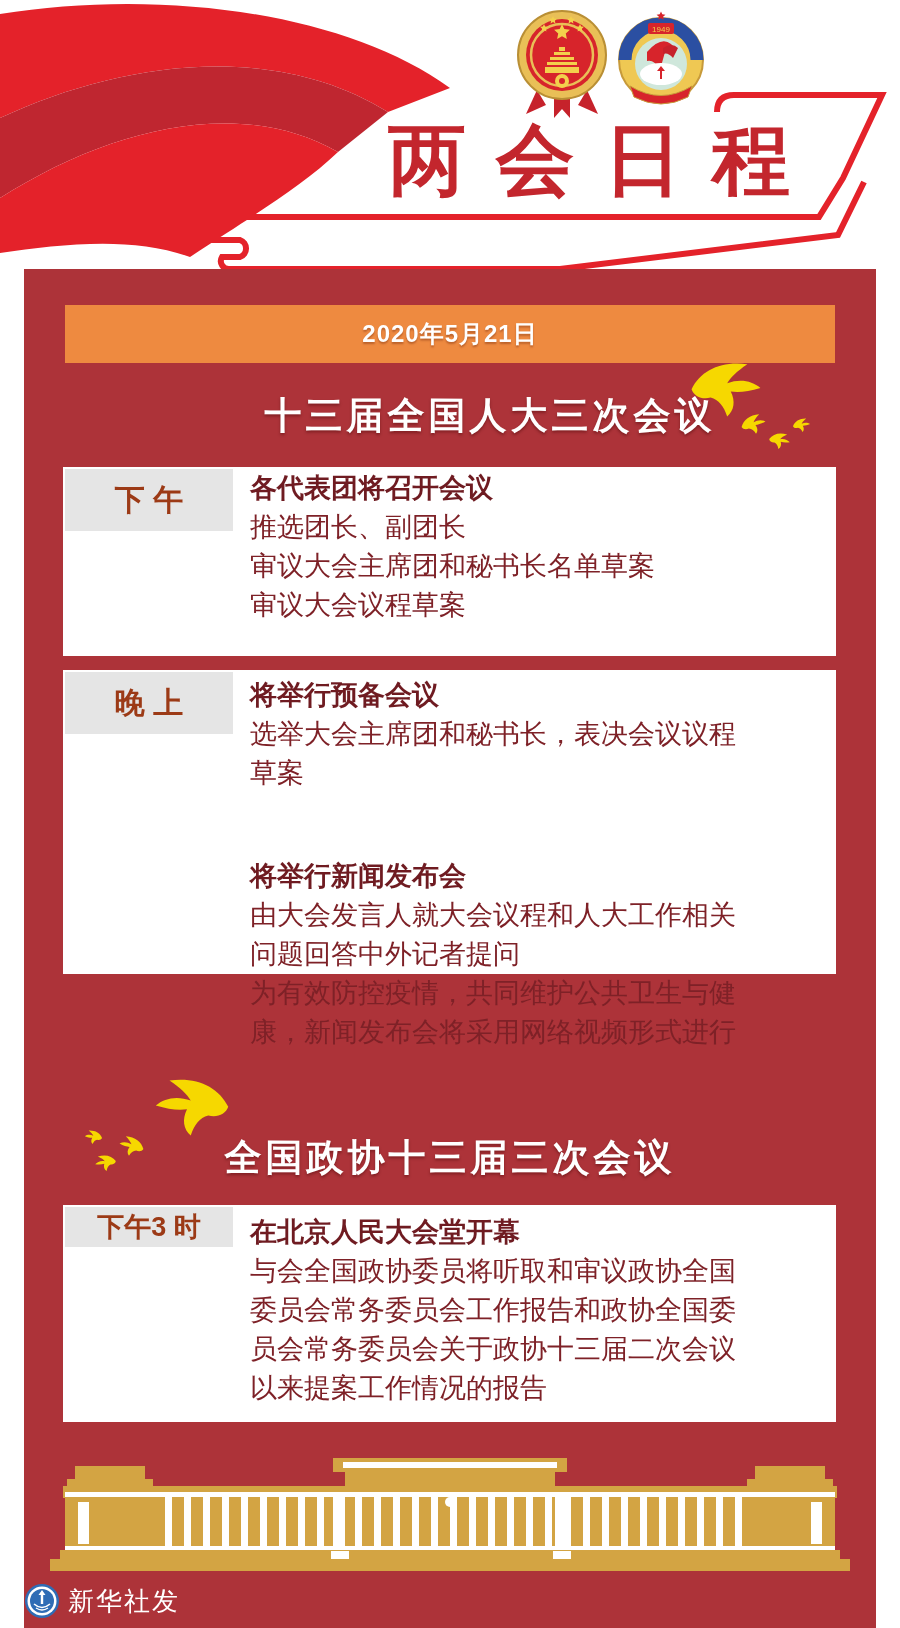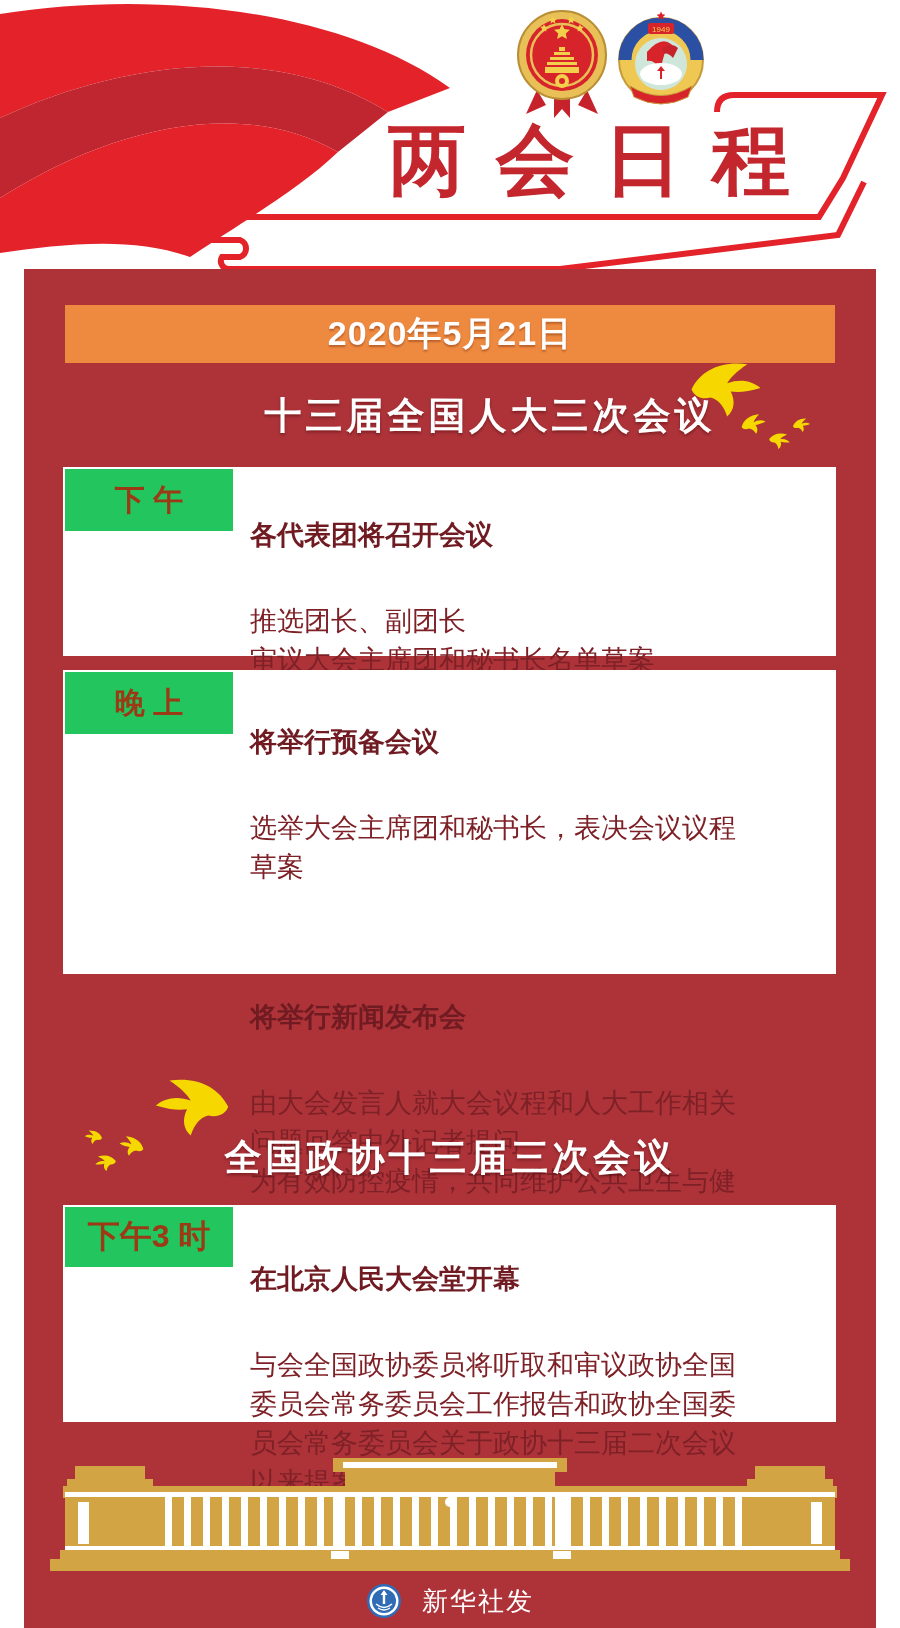--- a/index.html
+++ b/index.html
@@ -9,49 +9,49 @@
   .hdr-svg{position:absolute;left:0;top:0;}
   .page-title{position:absolute;left:388px;top:110px;width:460px;height:100px;
       font-family:"DejaVu Serif",serif;font-weight:bold;font-size:78px;line-height:100px;
       color:#c3262d;letter-spacing:30px;white-space:nowrap;}
   .emblem{position:absolute;top:4px;}
   .emblem.nat{left:516px;}
   .emblem.cppcc{left:617px;top:8px;}
   
   .panel{position:absolute;left:24px;top:269px;width:852px;height:1359px;background:#ad3339;}
   .date-banner{position:absolute;left:41px;top:36px;width:770px;height:58px;background:#ee8a40;
-      color:#ffffff;font-size:34px;font-weight:bold;display:flex;align-items:center;justify-content:center;
+      color:#ffffff;font-size:24px;font-weight:bold;display:flex;align-items:center;justify-content:center;
       letter-spacing:1px;text-shadow:0 2px 2px rgba(90,20,0,.35);}
   .section-title{position:absolute;left:0;width:852px;text-align:center;color:#ffffff;
       font-size:37px;font-weight:bold;letter-spacing:4px;text-shadow:0 2px 3px rgba(60,0,0,.4);}
   .st1{top:122px;margin-left:40px;}
   .st2{top:864px;}
   .doves{position:absolute;}
   .doves1{left:664px;top:88px;width:140px;height:112px;}
   .doves2{left:60px;top:804px;width:155px;height:120px;}
   .dove{position:absolute;fill:#f6d800;}
   .flip{transform:scaleX(-1);}
   .card{position:absolute;left:39px;width:773px;background:#ffffff;}
   .c1{top:198px;height:189px;}
   .c2{top:401px;height:304px;}
   .c3{top:936px;height:217px;}
-  .time-label{position:absolute;left:2px;top:2px;width:168px;height:62px;background:#22c55e;
+  .time-label{position:absolute;left:2px;top:2px;width:168px;height:62px;background:#e5e5e5;
       color:#9c3a16;font-size:30px;font-weight:bold;display:flex;align-items:center;justify-content:center;}
-  .c3 .time-label{height:60px;font-size:32px;}
+  .c3 .time-label{height:40px;font-size:27px;}
   .card-content{position:absolute;left:187px;right:14px;color:#7e2127;font-size:27px;line-height:39px;}
   .cc1{top:2px;}
   .cc2{top:6px;}
   .cc3{top:8px;}
-  .line{white-space:pre-line;margin-top:47px;}
+  .line{white-space:pre-line;}
   .b{font-weight:bold;color:#6f1b21;}
   .gap{height:32px;}
   
   .hall{position:absolute;left:21px;top:1189px;}
   .footer{position:absolute;left:0;top:1314px;width:852px;display:flex;align-items:center;
-      justify-content:center;gap:20px;}
+      justify-content:flex-start;gap:8px;}
   .credit{color:#ffffff;font-size:26px;letter-spacing:2px;}
 </style>
 </head>
 <body>
 
 <div class="page">
 
   <svg class="hdr-svg" width="470" height="262" viewBox="0 0 470 262">
     <path d="M0,14 C160,-12 345,12 450,88 L388,112 C272,40 120,62 0,118 Z" fill="#e4222a"></path>
     <path d="M0,118 C120,62 272,40 388,112 L338,152 C240,96 110,128 0,198 Z" fill="#bf2630"></path>

